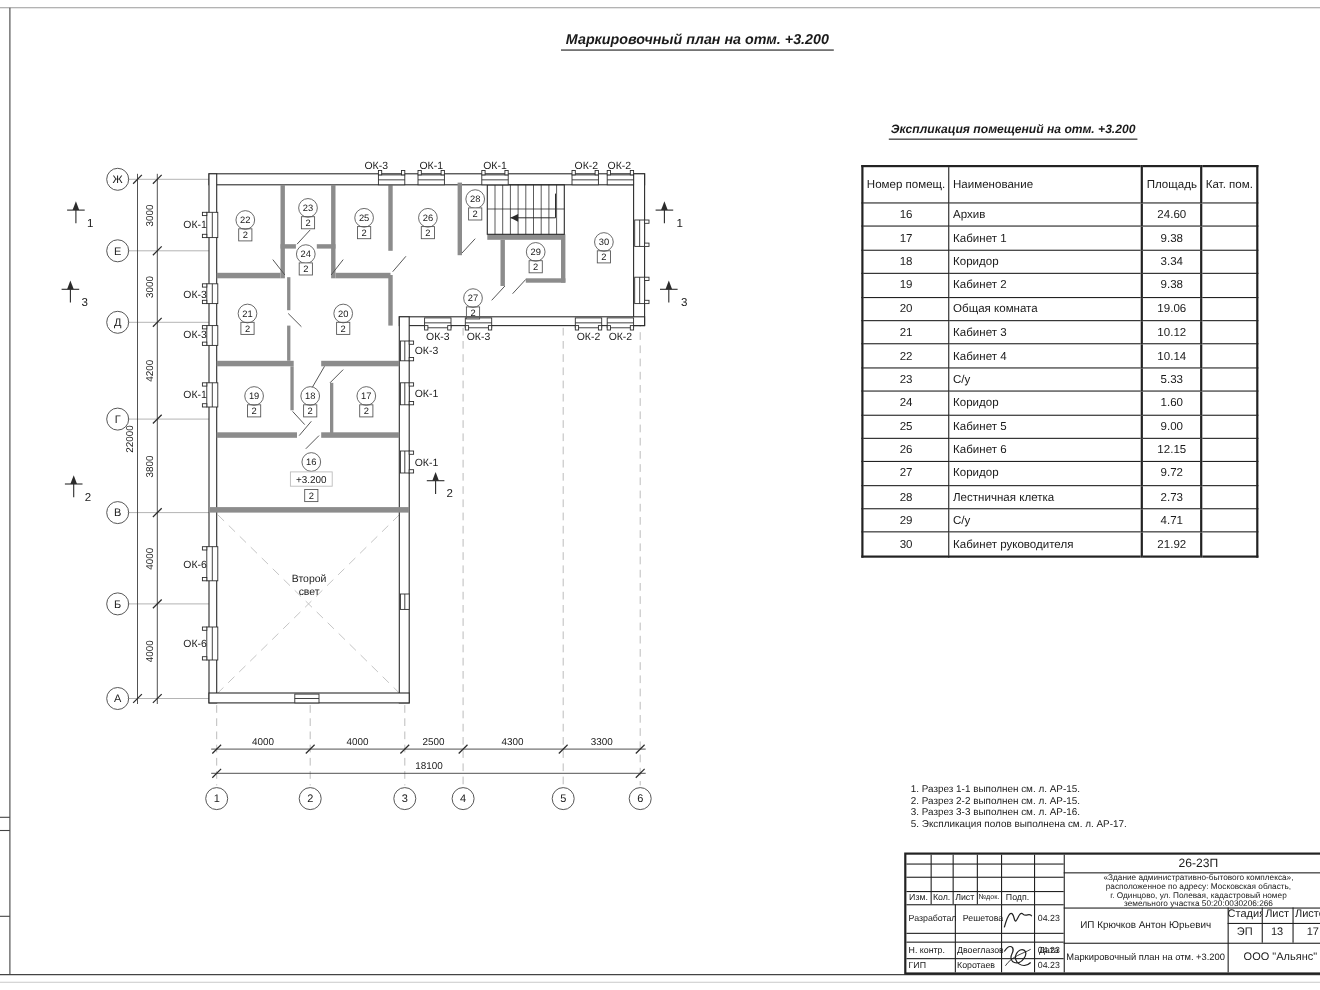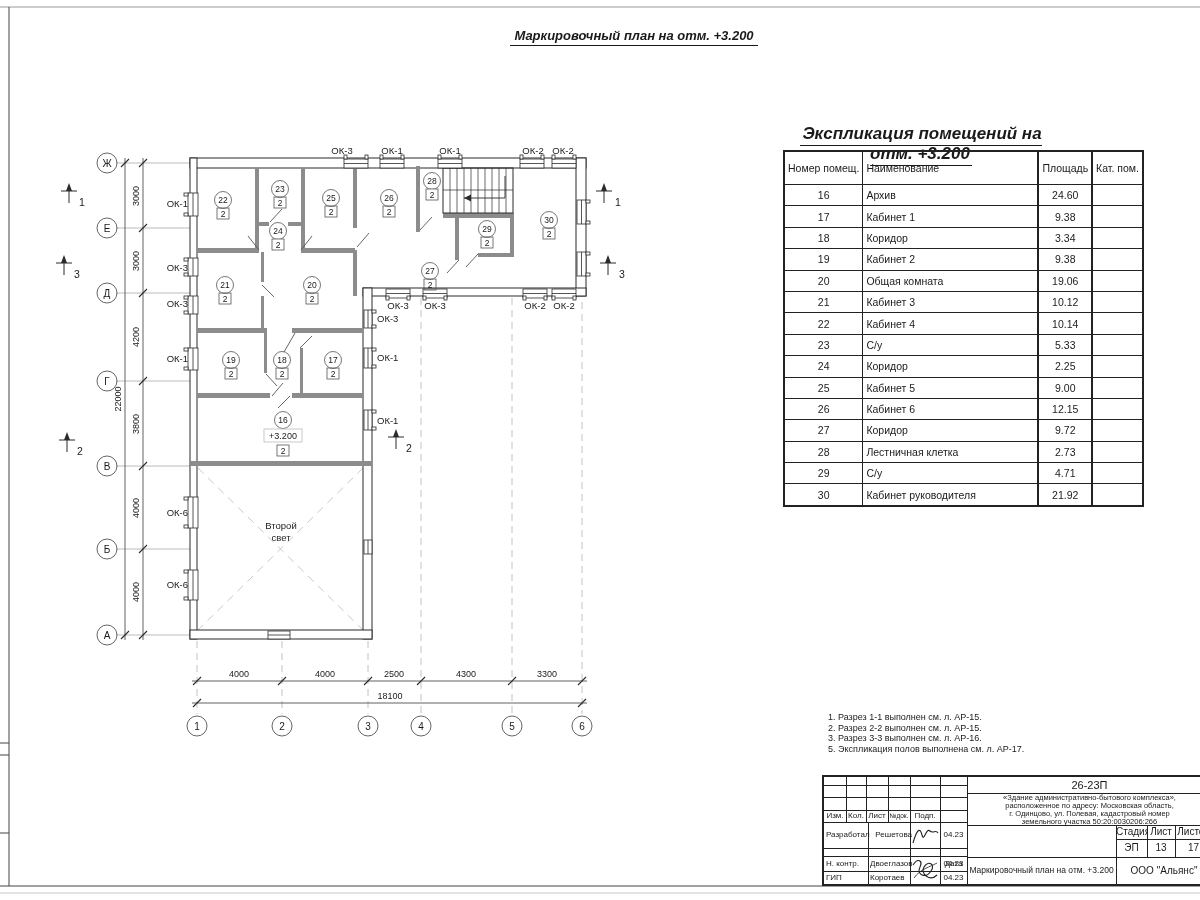--- a/index.html
+++ b/index.html
@@ -6,21 +6,21 @@
   .sheet{position:relative;width:1200px;height:900px;background:#ffffff;overflow:hidden;
          font-family:"Liberation Sans",sans-serif;color:#1a1a1a;}
   .abs{position:absolute;}
   svg{font-family:"Liberation Sans",sans-serif;}
   svg text{fill:#1a1a1a;}
 
   
   .sheet-title{left:404px;top:28px;width:460px;text-align:center;font-size:13px;
                font-style:italic;font-weight:bold;}
   .sheet-title span{border-bottom:1px solid #1a1a1a;padding:0 4px 2px;}
-  .table-title{left:783px;top:124px;width:276px;text-align:center;font-size:17px;
+  .table-title{left:783px;top:112px;width:276px;text-align:center;font-size:11px;
                font-style:italic;font-weight:bold;}
   .table-title span{border-bottom:1px solid #1a1a1a;padding:0 2px 2px;}
 
   
   .expl{left:783px;top:150px;border-collapse:collapse;table-layout:fixed;}
   .expl td,.expl th{border:1px solid #222;padding:0 3px;font-weight:normal;overflow:hidden;white-space:nowrap;}
   .expl{border:2px solid #222;}
   .expl th{font-size:10.5px;line-height:11px;}
   .expl thead th{height:32px;}
   .expl tbody td{height:20.4px;font-size:10.5px;}
@@ -577,21 +577,21 @@
         </tr>
     <tr>
           <td class="c-num">23</td>
           <td class="c-name">С/у</td>
           <td class="c-area c-area-val">5.33</td>
           <td class="c-cat"></td>
         </tr>
     <tr>
           <td class="c-num">24</td>
           <td class="c-name">Коридор</td>
-          <td class="c-area c-area-val">2.25</td>
+          <td class="c-area c-area-val">1.60</td>
           <td class="c-cat"></td>
         </tr>
     <tr>
           <td class="c-num">25</td>
           <td class="c-name">Кабинет 5</td>
           <td class="c-area c-area-val">9.00</td>
           <td class="c-cat"></td>
         </tr>
     <tr>
           <td class="c-num">26</td>
@@ -685,20 +685,21 @@
       <path d="M4 23 C10 14 20 12 27 8" fill="none" stroke="#222" stroke-width="0.8"></path>
     </svg>
 
     <div class="cell f11" style="left:143px;top:0;width:245px;line-height:16px;">26-23П</div>
     <div class="cell f7" style="left:143px;top:17px;width:245px;line-height:8px;">
       <div>«Здание административно-бытового комплекса»,</div>
       <div>расположенное по адресу: Московская область,</div>
       <div>г. Одинцово, ул. Полевая, кадастровый номер</div>
       <div>земельного участка 50:20:0030206:266</div>
     </div>
+    <div class="cell f9" style="left:143px;top:48px;width:149px;line-height:32px;">ИП Крючков Антон Юрьевич</div>
     <div class="cell f9" style="left:143px;top:80px;width:149px;line-height:27px;font-size:8.5px;">Маркировочный план на отм. +3.200</div>
     <div class="cell f10" style="left:292px;top:48px;width:31px;line-height:14px;">Стадия</div>
     <div class="cell f10" style="left:323px;top:48px;width:28px;line-height:14px;">Лист</div>
     <div class="cell f10" style="left:351px;top:48px;width:37px;line-height:14px;">Листов</div>
     <div class="cell f10" style="left:292px;top:62px;width:31px;line-height:18px;">ЭП</div>
     <div class="cell f10" style="left:323px;top:62px;width:28px;line-height:18px;">13</div>
     <div class="cell f10" style="left:351px;top:62px;width:37px;line-height:18px;">17</div>
     <div class="cell f10" style="left:292px;top:80px;width:96px;line-height:27px;">ООО "Альянс"</div>
   </div>
 </div>

